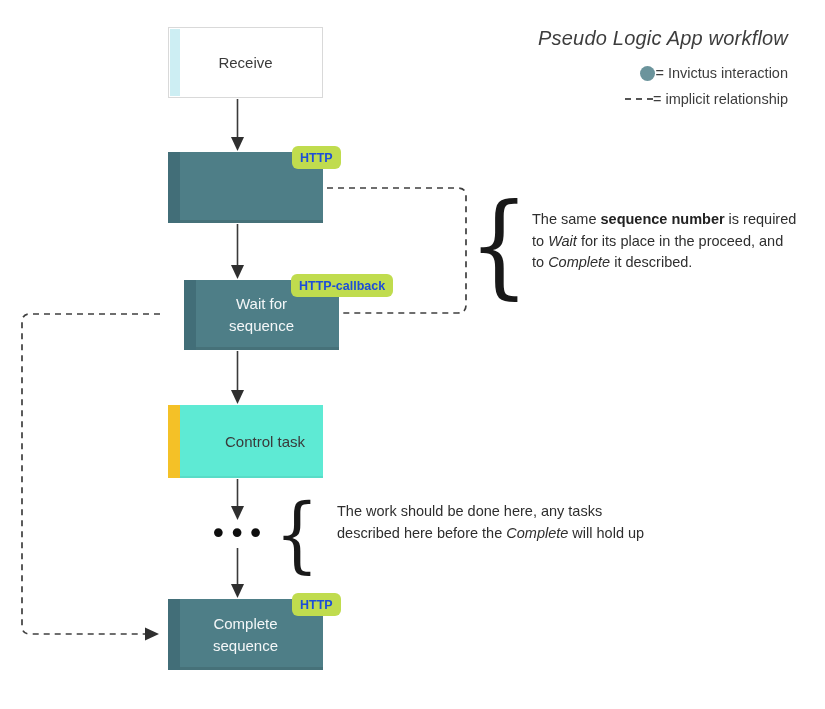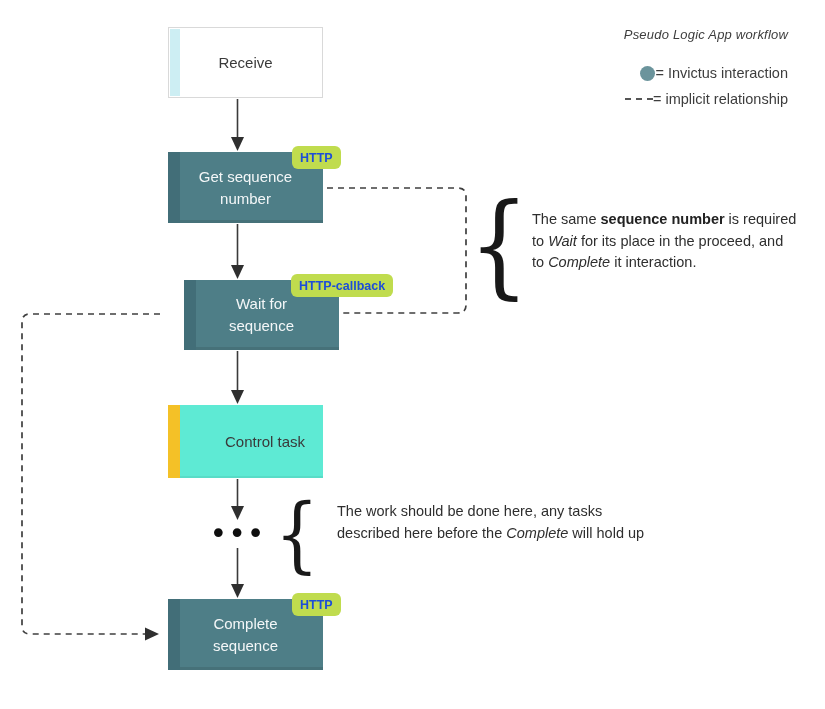--- a/index.html
+++ b/index.html
@@ -36,21 +36,21 @@
          font-family:"DejaVu Serif", serif;font-weight:normal;transform:scaleX(0.85);}
   .brace-1{left:478px;top:202px;width:42px;height:86px;font-size:112px;}
   .brace-2{left:276px;top:503px;width:42px;height:62px;font-size:82px;}
 
   .note{position:absolute;font-size:14.5px;line-height:21.5px;color:#2e2e2e;}
   .note-1{left:532px;top:209px;width:300px;}
   .note-2{left:337px;top:501px;width:410px;}
   .note b{font-weight:bold;color:#222;}
   .note i{font-style:italic;}
 
-  .diagram-title{position:absolute;top:27px;right:37px;font-size:13px;font-style:italic;color:#3d3d3d;
+  .diagram-title{position:absolute;top:27px;right:37px;font-size:20px;font-style:italic;color:#3d3d3d;
                  font-weight:500;letter-spacing:0.2px;}
   .legend{position:absolute;top:63px;right:37px;display:flex;flex-direction:column;gap:6px;align-items:flex-end;}
   .legend-row{display:flex;align-items:center;height:20px;}
   .legend-circle{width:15px;height:15px;border-radius:50%;background:#6b949c;}
   .legend-dash{width:28px;height:0;border-top:2px dashed #555;}
   .legend-text{font-size:14.5px;color:#3d3d3d;}
 </style>
 </head>
 <body>
 
@@ -83,22 +83,20 @@
     </g>
   </svg>
 
   <div class="node node-receive">
     <span class="strip"></span>
     <span>Receive</span>
   </div>
 
   <div class="node node-teal node-getseq">
     <span class="strip"></span>
-    <span>Get sequence
-number</span>
   </div>
   <div class="badge badge-http1">HTTP</div>
 
   <div class="node node-teal node-wait">
     <span class="strip"></span>
     <span>Wait for
 sequence</span>
   </div>
   <div class="badge badge-callback">HTTP-callback</div>
 
@@ -113,21 +111,21 @@
     <span class="strip"></span>
     <span>Complete
 sequence</span>
   </div>
   <div class="badge badge-http2">HTTP</div>
 
   <div class="brace brace-1">{</div>
   <div class="note note-1">
     <div><span>The same </span><b>sequence number</b><span> is required</span></div>
     <div><span>to </span><i>Wait</i><span> for its place in the proceed, and</span></div>
-    <div><span>to </span><i>Complete</i><span> it interaction.</span></div>
+    <div><span>to </span><i>Complete</i><span> it described.</span></div>
   </div>
 
   <div class="brace brace-2">{</div>
   <div class="note note-2">
     <div><span>The work should be done here, any tasks</span></div>
     <div><span>described here before the </span><i>Complete</i><span> will hold up</span></div>
   </div>
 
   <div class="diagram-title">Pseudo Logic App workflow</div>
   <div class="legend">

